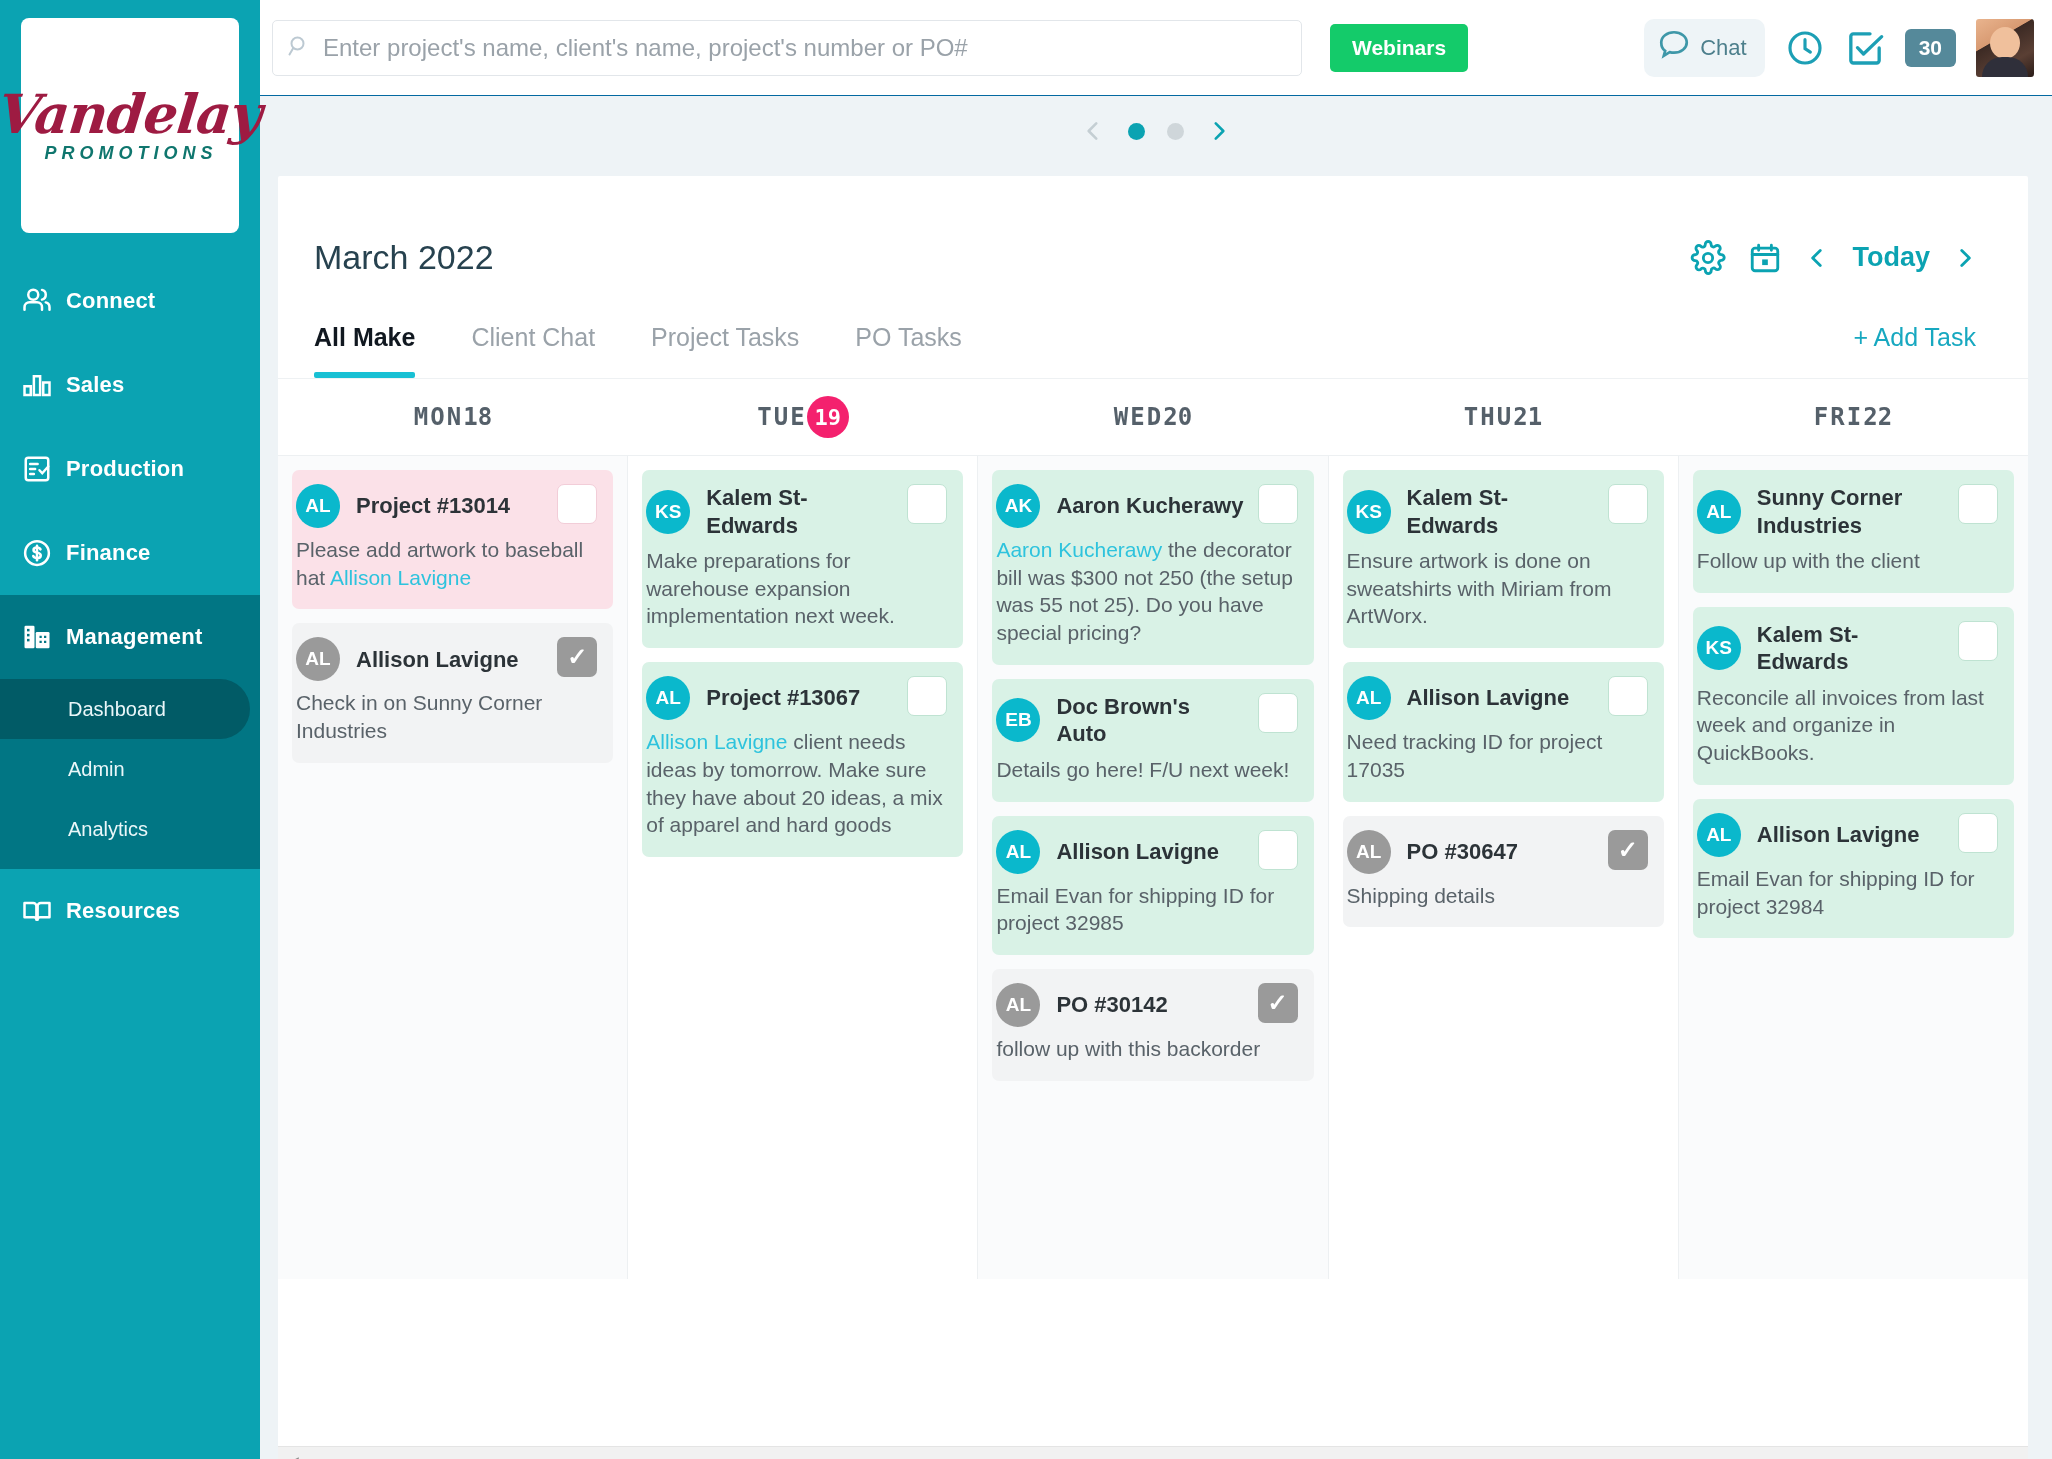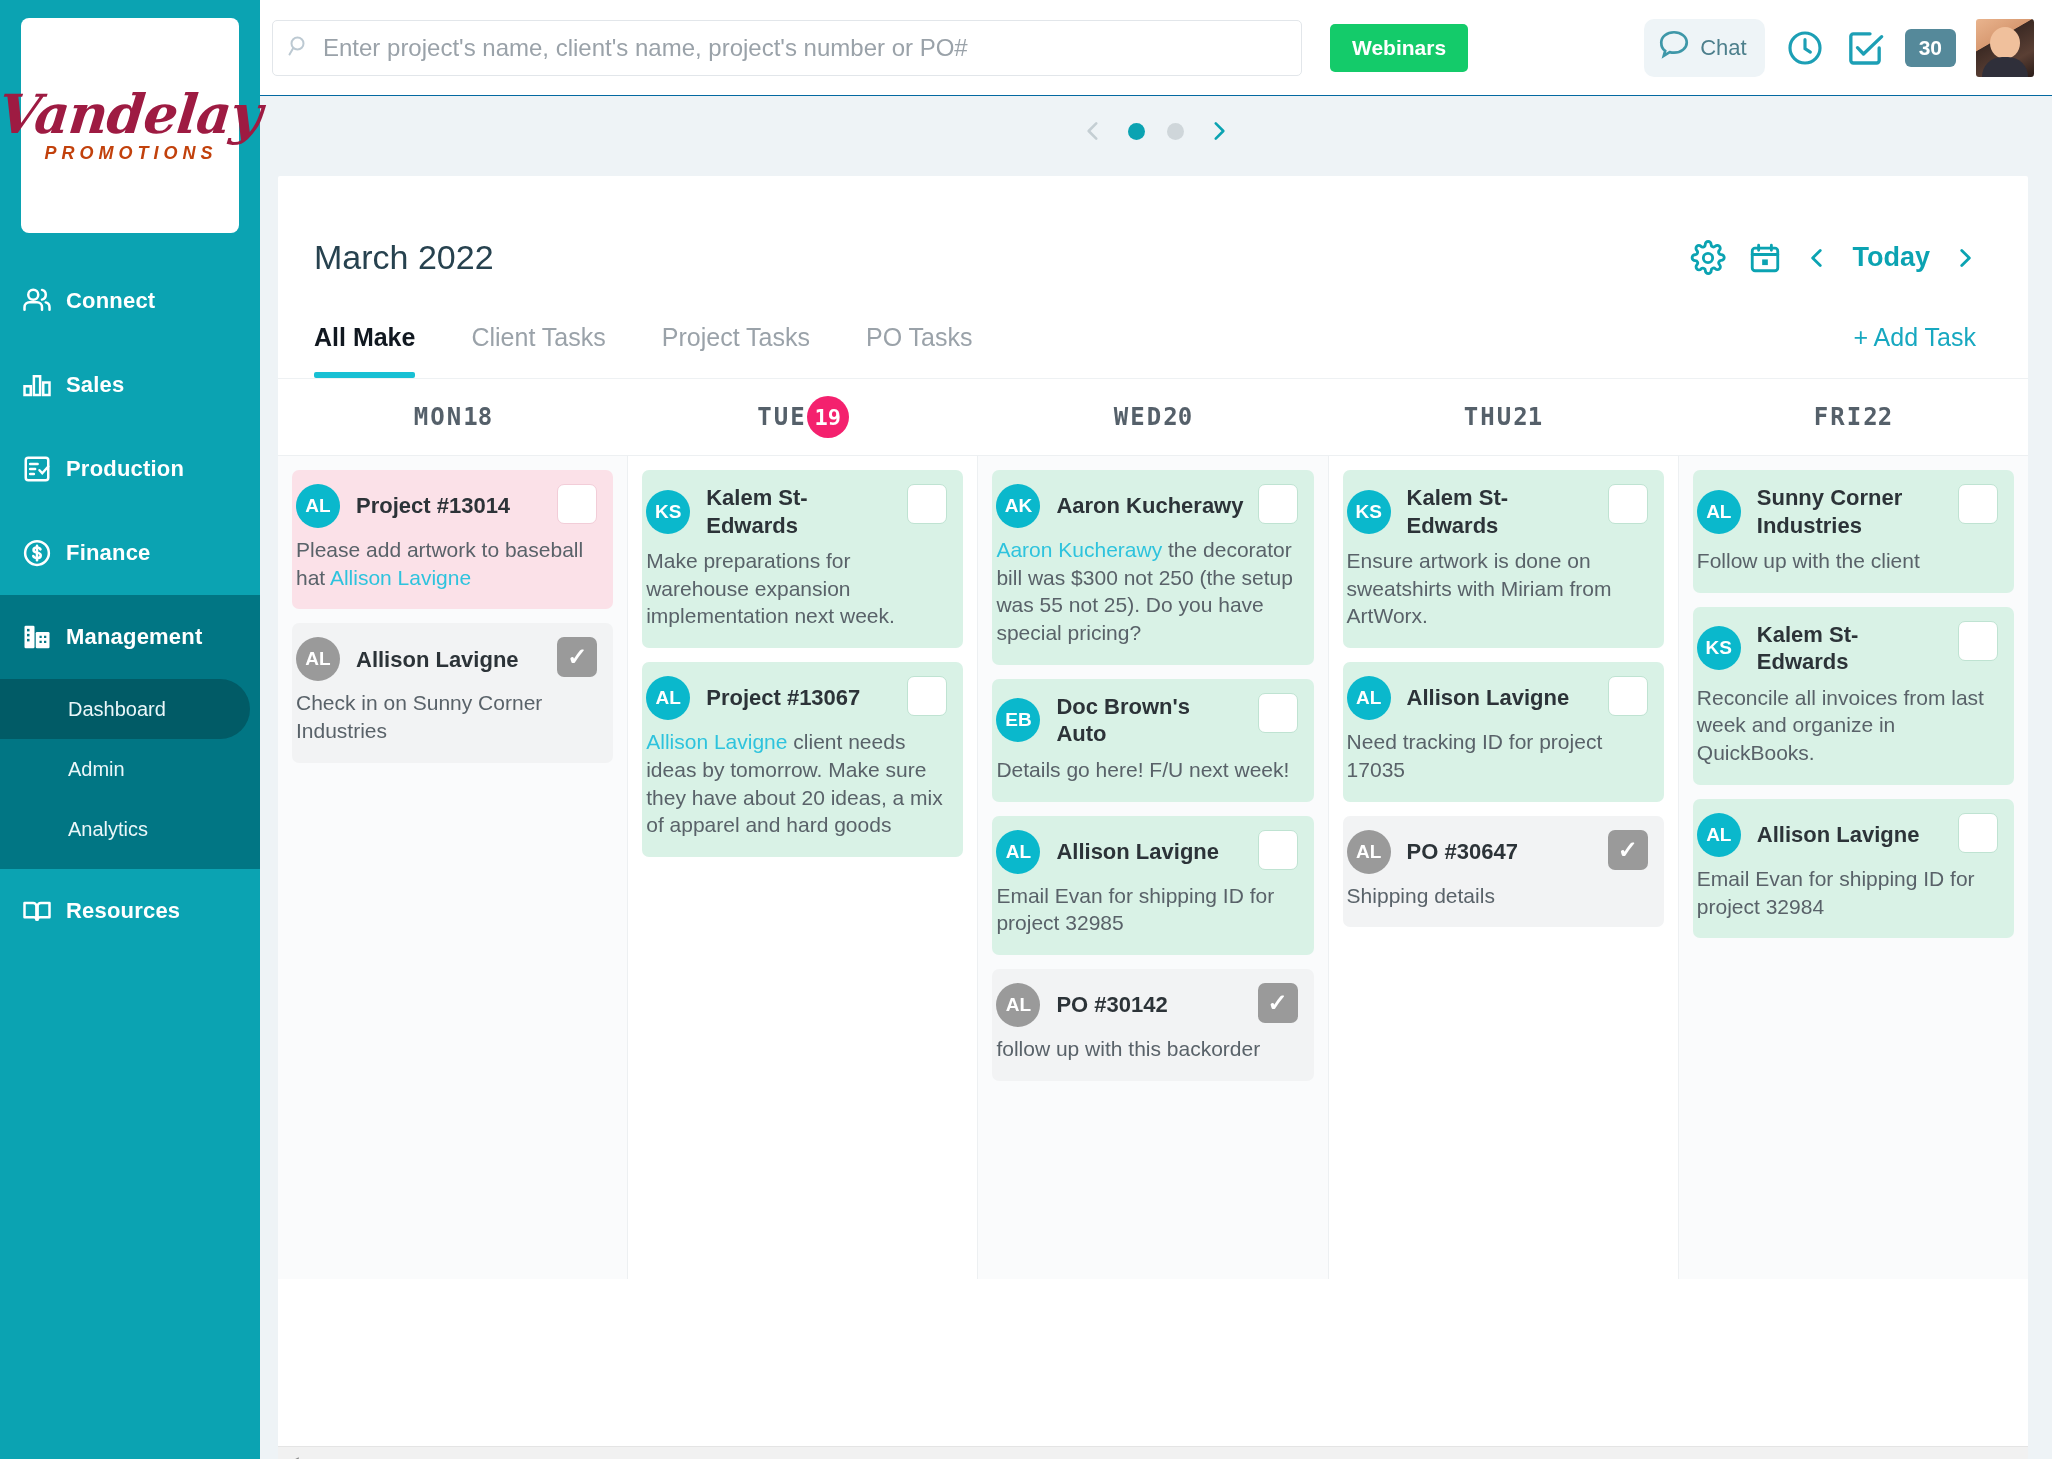--- a/index.html
+++ b/index.html
@@ -24,21 +24,21 @@
   .logo-script {
     font-family: "DejaVu Serif", serif;
     font-style: italic; font-weight: bold;
     font-size: 54px; color: #9e1b42;
     letter-spacing: -1px; line-height: 1;
     transform: skewX(-6deg);
   }
   .logo-sub {
     font-family: "Liberation Sans", sans-serif;
     font-style: italic; font-weight: bold;
-    font-size: 18px; color: #c2410c;
+    font-size: 18px; color: #0f766e;
     letter-spacing: 5px; margin-top: 2px; margin-left: 2px;
   }
   .nav { margin-top: 26px; }
   .nav-item {
     display: flex; align-items: center;
     height: 84px; padding-left: 22px; cursor: pointer;
     color: #fff;
   }
   .nav-item .ico { width: 44px; display: flex; align-items: center; }
   .nav-label {
@@ -420,21 +420,21 @@
           <span class="icon-btn">
             <svg width="26" height="32" viewBox="0 0 24 24" fill="none" stroke="#0ba3b2" stroke-width="2.6" stroke-linecap="round" stroke-linejoin="round">
                 <path d="M9 5l7 7-7 7"></path>
               </svg>
           </span>
         </div>
       </div>
 
       <div class="tabs-row">
         <div class="tab active"><span>All Make</span></div>
-        <div class="tab"><span>Client Tasks</span></div>
+        <div class="tab"><span>Client Chat</span></div>
         <div class="tab"><span>Project Tasks</span></div>
         <div class="tab"><span>PO Tasks</span></div>
         <div class="add-task">+ Add Task</div>
       </div>
 
       <div class="grid-wrap">
         <div class="day-head-row" id="day-head-row">
             <div class="day-head">
               <span class="day-name">MON</span>
               <span class="day-num">18</span>

